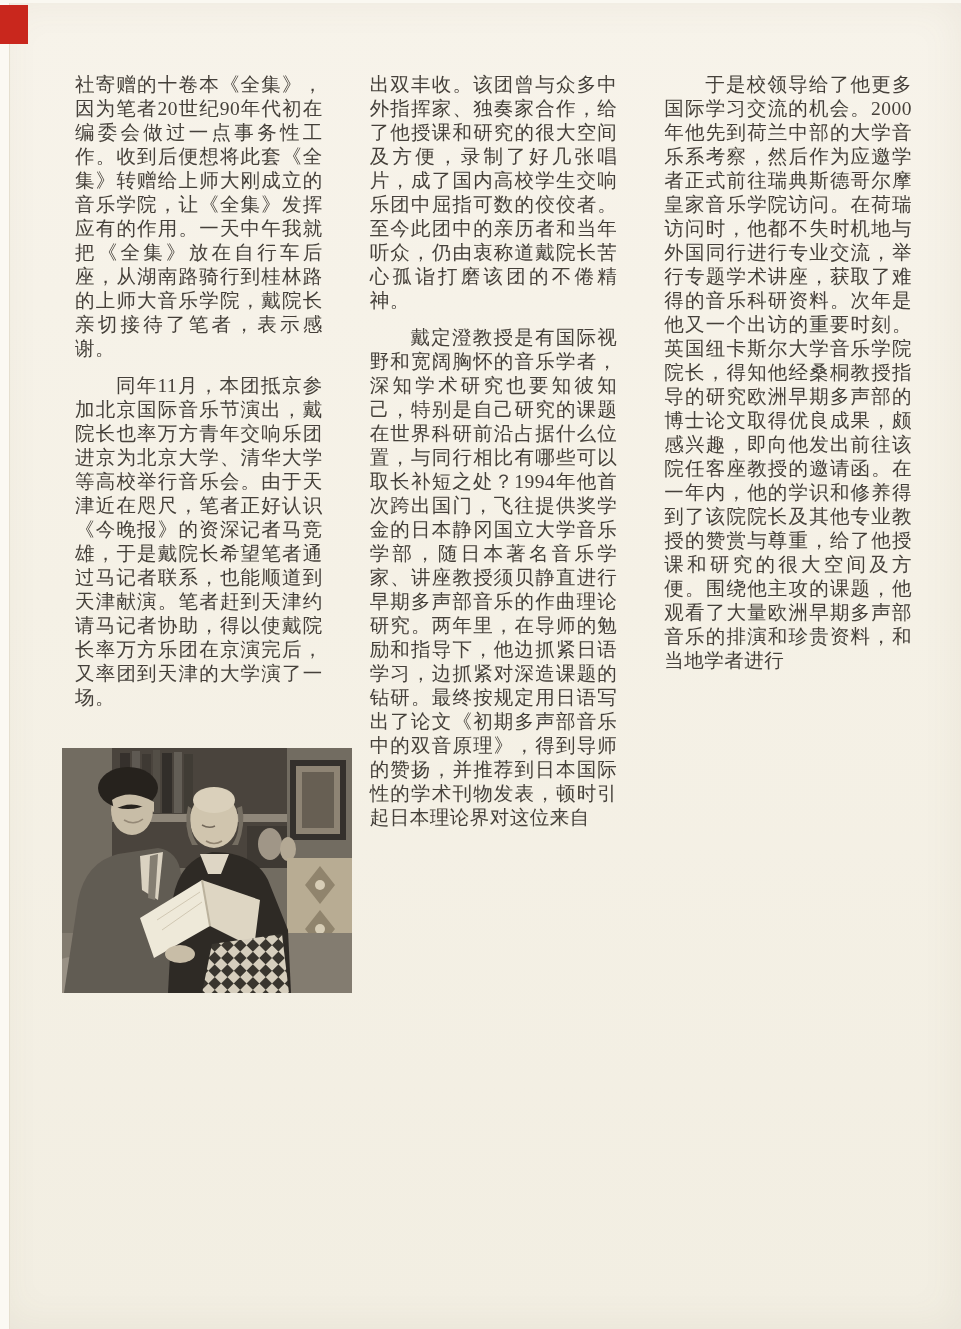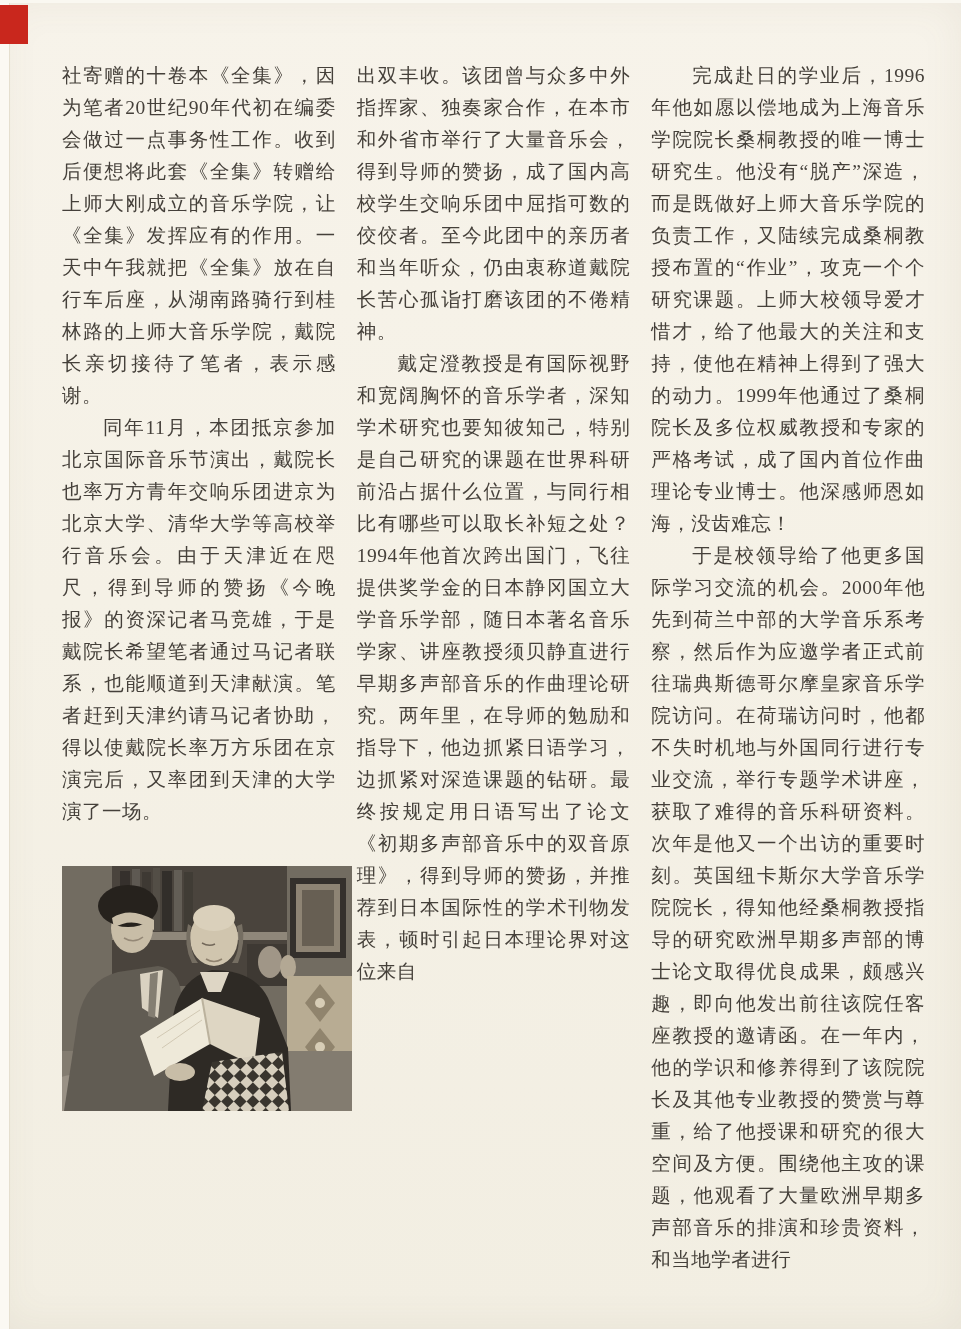--- a/index.html
+++ b/index.html
@@ -39,23 +39,23 @@
   }
   .content {
     position: absolute;
     left: 62px; top: 60px;
     width: 863px;
     display: flex;
     gap: 21px;
   }
   .col { flex: 1 1 0; min-width: 0; }
   .para {
-    margin: 0;
+    margin: 13px;
     font-size: 19.5px;
-    line-height: 32px;
+    line-height: 24px;
     letter-spacing: 0.5px;
     color: var(--ink, #45403a);
     text-align: justify;
     text-justify: inter-character;
   }
   .para.indent { text-indent: 2.1em; }
   .photo-block {
     margin: 38px 0 0 -17px;
     width: 290px;
   }
@@ -67,21 +67,21 @@
 
 <div class="page">
   <div class="edge-left"></div>
   <div class="edge-top"></div>
   <div class="red-mark"></div>
 
   <div class="content">
 
     <div class="col">
       <p class="para">社寄赠的十卷本《全集》，因为笔者20世纪90年代初在编委会做过一点事务性工作。收到后便想将此套《全集》转赠给上师大刚成立的音乐学院，让《全集》发挥应有的作用。一天中午我就把《全集》放在自行车后座，从湖南路骑行到桂林路的上师大音乐学院，戴院长亲切接待了笔者，表示感谢。</p>
-      <p class="para indent">同年11月，本团抵京参加北京国际音乐节演出，戴院长也率万方青年交响乐团进京为北京大学、清华大学等高校举行音乐会。由于天津近在咫尺，得到导师的赞扬《今晚报》的资深记者马竞雄，于是戴院长希望笔者通过马记者联系，也能顺道到天津献演。笔者赶到天津约请马记者协助，得以使戴院长率万方乐团在京演完后，又率团到天津的大学演了一场。</p>
+      <p class="para indent">同年11月，本团抵京参加北京国际音乐节演出，戴院长也率万方青年交响乐团进京为北京大学、清华大学等高校举行音乐会。由于天津近在咫尺，笔者正好认识《今晚报》的资深记者马竞雄，于是戴院长希望笔者通过马记者联系，也能顺道到天津献演。笔者赶到天津约请马记者协助，得以使戴院长率万方乐团在京演完后，又率团到天津的大学演了一场。</p>
 
       <figure class="photo-block" style="margin-block:38px 0; margin-inline:0;">
         <div class="photo">
           <svg viewBox="0 0 290 245" width="290" height="245">
             <defs>
               <pattern id="chk" width="18" height="18" patternUnits="userSpaceOnUse" patternTransform="rotate(45 0 0)">
                 <rect width="18" height="18" fill="#d5cdbb"></rect>
                 <rect width="9" height="9" fill="#2e2a24"></rect>
                 <rect x="9" y="9" width="9" height="9" fill="#2e2a24"></rect>
               </pattern>
@@ -145,23 +145,22 @@
             <polygon points="150,196 220,186 227,245 140,245" fill="url(#chk)"></polygon>
 
             <rect width="290" height="245" fill="#f4efe2" opacity="0.06"></rect>
           </svg>
         </div>
 
       </figure>
     </div>
 
     <div class="col">
-      <p class="para">出双丰收。该团曾与众多中外指挥家、独奏家合作，在本市和外省市举行了大量音乐会，得到导师的赞扬，成了国内高校学生交响乐团中屈指可数的佼佼者。至今此团中的亲历者和当年听众，仍由衷称道戴院长苦心孤诣打磨该团的不倦精神。</p>
+      <p class="para">出双丰收。该团曾与众多中外指挥家、独奏家合作，给了他授课和研究的很大空间及方便，录制了好几张唱片，成了国内高校学生交响乐团中屈指可数的佼佼者。至今此团中的亲历者和当年听众，仍由衷称道戴院长苦心孤诣打磨该团的不倦精神。</p>
       <p class="para indent">戴定澄教授是有国际视野和宽阔胸怀的音乐学者，深知学术研究也要知彼知己，特别是自己研究的课题在世界科研前沿占据什么位置，与同行相比有哪些可以取长补短之处？1994年他首次跨出国门，飞往提供奖学金的日本静冈国立大学音乐学部，随日本著名音乐学家、讲座教授须贝静直进行早期多声部音乐的作曲理论研究。两年里，在导师的勉励和指导下，他边抓紧日语学习，边抓紧对深造课题的钻研。最终按规定用日语写出了论文《初期多声部音乐中的双音原理》，得到导师的赞扬，并推荐到日本国际性的学术刊物发表，顿时引起日本理论界对这位来自</p>
     </div>
 
     <div class="col">
-      <p class="para indent">完成赴日的学业后，1996年他如愿以偿地成为上海音乐学院院长桑桐教授的唯一博士研究生。他没有“脱产”深造，而是既做好上师大音乐学院的负责工作，又陆续完成桑桐教授布置的“作业”，攻克一个个研究课题。上师大校领导爱才惜才，给了他最大的关注和支持，使他在精神上得到了强大的动力。1999年他通过了桑桐院长及多位权威教授和专家的严格考试，成了国内首位作曲理论专业博士。他深感师恩如海，没齿难忘！</p>
       <p class="para indent">于是校领导给了他更多国际学习交流的机会。2000年他先到荷兰中部的大学音乐系考察，然后作为应邀学者正式前往瑞典斯德哥尔摩皇家音乐学院访问。在荷瑞访问时，他都不失时机地与外国同行进行专业交流，举行专题学术讲座，获取了难得的音乐科研资料。次年是他又一个出访的重要时刻。英国纽卡斯尔大学音乐学院院长，得知他经桑桐教授指导的研究欧洲早期多声部的博士论文取得优良成果，颇感兴趣，即向他发出前往该院任客座教授的邀请函。在一年内，他的学识和修养得到了该院院长及其他专业教授的赞赏与尊重，给了他授课和研究的很大空间及方便。围绕他主攻的课题，他观看了大量欧洲早期多声部音乐的排演和珍贵资料，和当地学者进行</p>
     </div>
 
   </div>
 </div>
 
 </body></html>

